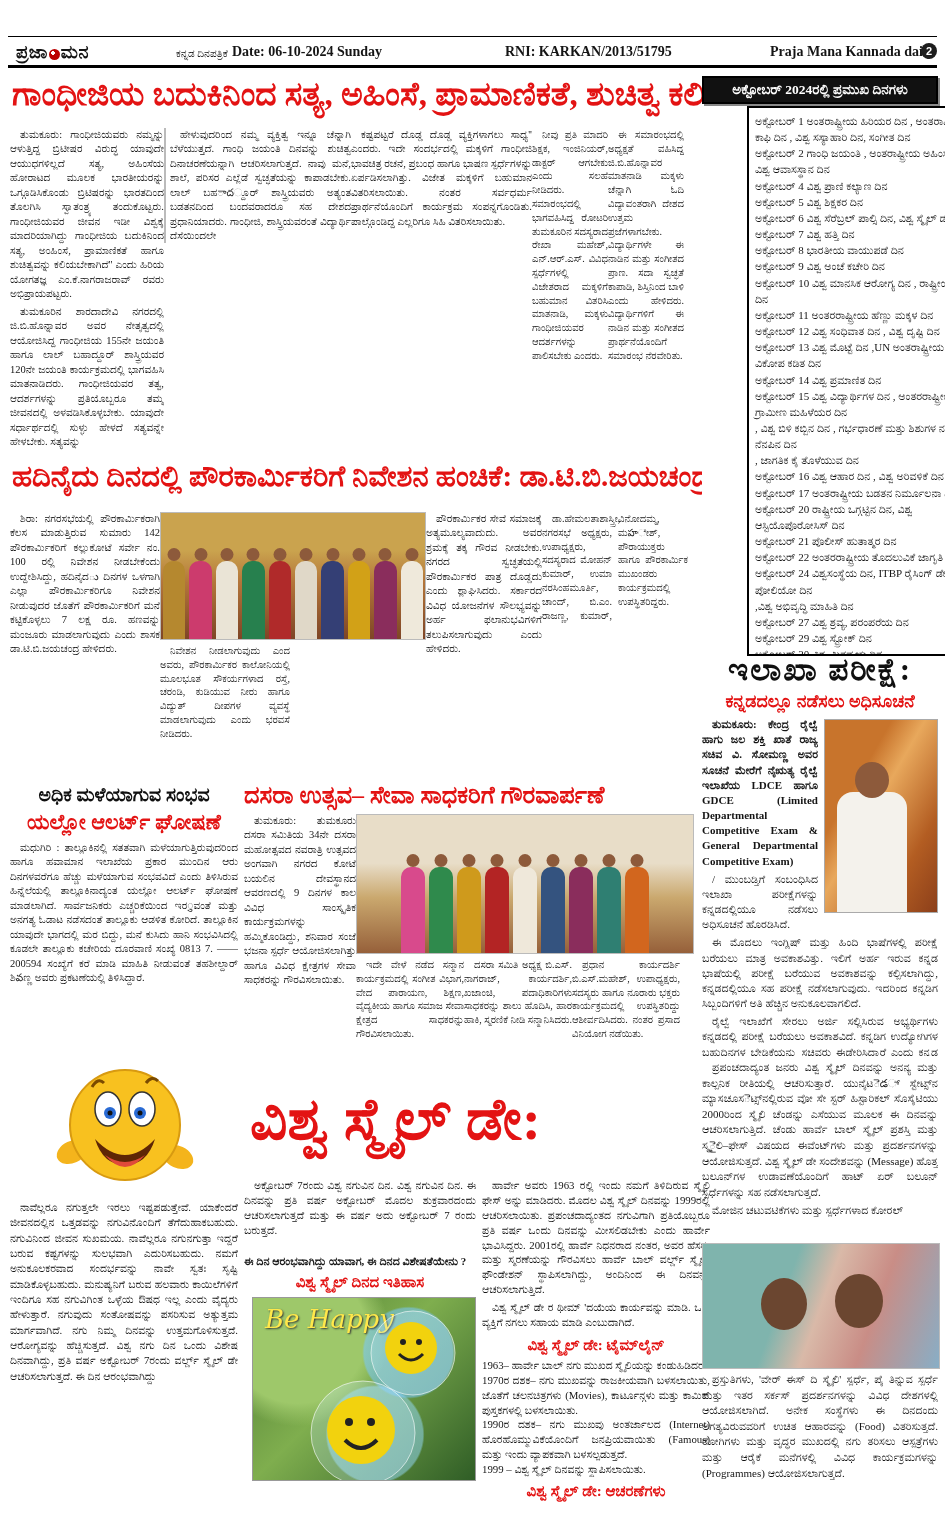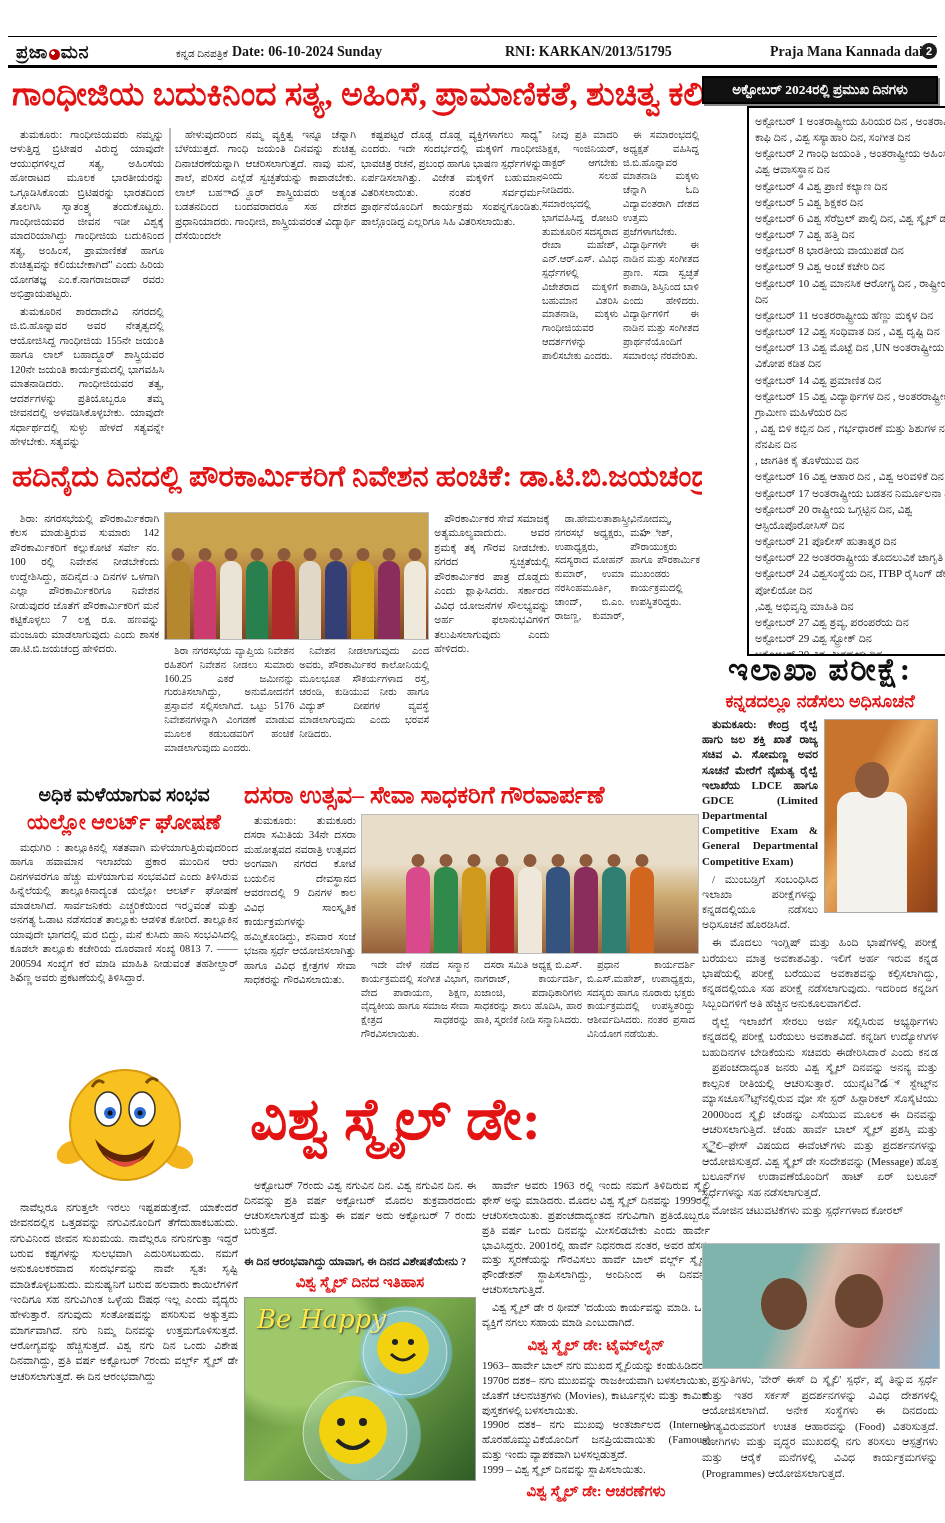--- a/index.html
+++ b/index.html
@@ -15,21 +15,21 @@
   .mh-item{font-weight:bold;font-size:14px;font-family:"Liberation Serif",serif;}
   .badge{width:16px;height:16px;border-radius:50%;background:#1d1d1d;color:#fff;
          font-size:11px;font-weight:bold;text-align:center;line-height:16px;font-family:"Liberation Sans",sans-serif;}
   
   .h-red{color:#e31313;font-weight:bold;white-space:nowrap;overflow:hidden;}
   .h-black{color:#101010;font-weight:bold;}
   .subhead-red{color:#e31313;font-weight:bold;}
   
   .bt{font-size:10.5px;line-height:1.38;text-align:justify;overflow:hidden;}
   .bt p{margin:0 0 3px 0;text-indent:10px;}
-  .cols{display:flex;gap:5px;}
+  .cols{display:flex;}
   
   .days-title{background:#111;color:#fff;font-weight:bold;font-size:13.5px;text-align:center;
               line-height:24px;border:2px solid #000;box-shadow:2px 2px 0 #888;}
   .days-box{border:2px solid #000;padding:5px 6px;overflow:hidden;margin-left:45px;}
   .day-item{font-size:11px;line-height:1.47;text-align:left;}
   
   .photo{position:relative;overflow:hidden;border:1px solid #bbb;}
   .people{position:absolute;left:0;right:0;bottom:0;top:0;display:flex;justify-content:center;align-items:flex-end;}
   .pp{width:24px;height:62%;border-radius:10px 10px 0 0;position:relative;margin:0 2px;}
   .pp::before{content:'';position:absolute;top:-13px;left:50%;transform:translateX(-50%);
@@ -133,23 +133,20 @@
             <i class="pp" style="background:#b02a2a;"></i>
             <i class="pp" style="background:#e0d8c8;"></i>
             <i class="pp" style="background:#343f75;"></i>
             <i class="pp" style="background:#d2a117;"></i>
             <i class="pp" style="background:#8a2d5c;"></i>
             <i class="pp" style="background:#efe9db;"></i>
         </div>
       </div>
       <div class="cols" style="flex:1;">
         <div class="bt" style="width:130px;font-size:10px;">
-            <p>ಶಿರಾ ನಗರಸಭೆಯ ವ್ಯಾಪ್ತಿಯ ನಿವೇಶನ ರಹಿತರಿಗೆ ನಿವೇಶನ ನೀಡಲು ಸುಮಾರು 160.25 ಎಕರೆ ಜಮೀನನ್ನು ಗುರುತಿಸಲಾಗಿದ್ದು, ಅನುಮೋದನೆಗೆ ಪ್ರಸ್ತಾವನೆ ಸಲ್ಲಿಸಲಾಗಿದೆ. ಒಟ್ಟು 5176 ನಿವೇಶನಗಳನ್ನಾಗಿ ವಿಂಗಡಣೆ ಮಾಡುವ ಮೂಲಕ ಕಡುಬಡವರಿಗೆ ಹಂಚಿಕೆ ಮಾಡಲಾಗುವುದು ಎಂದರು.</p>
-          </div>
-        <div class="bt" style="width:130px;font-size:10px;">
             <p>ನಿವೇಶನ ನೀಡಲಾಗುವುದು ಎಂದ ಅವರು, ಪೌರಕಾರ್ಮಿಕರ ಕಾಲೋನಿಯಲ್ಲಿ ಮೂಲಭೂತ ಸೌಕರ್ಯಗಳಾದ ರಸ್ತೆ, ಚರಂಡಿ, ಕುಡಿಯುವ ನೀರು ಹಾಗೂ ವಿದ್ಯುತ್ ದೀಪಗಳ ವ್ಯವಸ್ಥೆ ಮಾಡಲಾಗುವುದು ಎಂದು ಭರವಸೆ ನೀಡಿದರು.</p>
           </div>
       </div>
     </div>
     <div class="bt" style="width:116px;height:266px;">
         <p>ಪೌರಕಾರ್ಮಿಕರ ಸೇವೆ ಸಮಾಜಕ್ಕೆ ಅತ್ಯಮೂಲ್ಯವಾದುದು. ಅವರ ಶ್ರಮಕ್ಕೆ ತಕ್ಕ ಗೌರವ ನೀಡಬೇಕು. ನಗರದ ಸ್ವಚ್ಛತೆಯಲ್ಲಿ ಪೌರಕಾರ್ಮಿಕರ ಪಾತ್ರ ದೊಡ್ಡದು ಎಂದು ಶ್ಲಾಘಿಸಿದರು. ಸರ್ಕಾರದ ವಿವಿಧ ಯೋಜನೆಗಳ ಸೌಲಭ್ಯವನ್ನು ಅರ್ಹ ಫಲಾನುಭವಿಗಳಿಗೆ ತಲುಪಿಸಲಾಗುವುದು ಎಂದು ಹೇಳಿದರು.</p>
       </div>
     <div class="bt" style="width:146px;height:266px;column-count:2;column-gap:6px;font-size:10px;">
         <p>ಡಾ.ಹೇಮಲತಾಶಾಸ್ತ್ರೀ, ನಗರಸಭೆ ಅಧ್ಯಕ್ಷರು, ಉಪಾಧ್ಯಕ್ಷರು, ಸದಸ್ಯರಾದ ಮೋಹನ್ ಕುಮಾರ್, ಉಮಾ ನರಸಿಂಹಮೂರ್ತಿ, ಚಾಂದ್, ಬಿ.ಎಂ. ರಾಜಣ್ಣ, ಕುಮಾರ್, ವಿನೋದಮ್ಮ, ಮహೇಶ್, ಪೌರಾಯುಕ್ತರು ಹಾಗೂ ಪೌರಕಾರ್ಮಿಕ ಮುಖಂಡರು ಕಾರ್ಯಕ್ರಮದಲ್ಲಿ ಉಪಸ್ಥಿತರಿದ್ದರು.</p>
       </div>
@@ -266,21 +263,21 @@
   </div>
 
   <div class="abs h-red" style="left:250px;top:1078px;width:460px;height:96px;font-size:58px;line-height:1.45;">ವಿಶ್ವ ಸ್ಮೈಲ್ ಡೇ:</div>
 
   <div class="abs" style="left:244px;top:1178px;width:232px;height:340px;overflow:hidden;">
     <div class="bt" style="font-size:10.8px;">
         <p>ಅಕ್ಟೋಬರ್ 7ರಂದು ವಿಶ್ವ ನಗುವಿನ ದಿನ. ವಿಶ್ವ ನಗುವಿನ ದಿನ. ಈ ದಿನವನ್ನು ಪ್ರತಿ ವರ್ಷ ಅಕ್ಟೋಬರ್ ಮೊದಲ ಶುಕ್ರವಾರದಂದು ಆಚರಿಸಲಾಗುತ್ತದೆ ಮತ್ತು ಈ ವರ್ಷ ಅದು ಅಕ್ಟೋಬರ್ 7 ರಂದು ಬರುತ್ತದೆ.</p>
       </div>
     <div style="font-weight:bold;font-size:11px;margin-top:14px;">ಈ ದಿನ ಆರಂಭವಾಗಿದ್ದು ಯಾವಾಗ, ಈ ದಿನದ ವಿಶೇಷತೆಯೇನು ?</div>
     <div class="subhead-red center" style="font-size:15px;margin:6px 0;">ವಿಶ್ವ ಸ್ಮೈಲ್ ದಿನದ ಇತಿಹಾಸ</div>
-    <div class="photo behappy" style="height:182px;border:1px solid #999;">
+    <div class="photo behappy" style="height:182px;border:1px solid #999;margin-left:8px;">
       <div class="behappy-text">Be Happy</div>
       <svg width="232" height="182" viewBox="0 0 232 182" style="position:absolute;left:0;top:0;">
         <circle cx="160" cy="55" r="42" fill="rgba(200,235,255,.25)" stroke="rgba(255,255,255,.6)"></circle>
         <circle cx="158" cy="50" r="26" fill="#f2d20e"></circle>
         <circle cx="150" cy="44" r="3" fill="#222"></circle>
           <circle cx="166" cy="44" r="3" fill="#222"></circle>
         <path d="M146 56 q12 12 24 0" stroke="#222" stroke-width="3" fill="none"></path>
         <circle cx="110" cy="135" r="52" fill="rgba(200,235,255,.25)" stroke="rgba(255,255,255,.6)"></circle>
         <circle cx="108" cy="132" r="34" fill="#f2d20e"></circle>
         <circle cx="96" cy="124" r="4" fill="#222"></circle>

